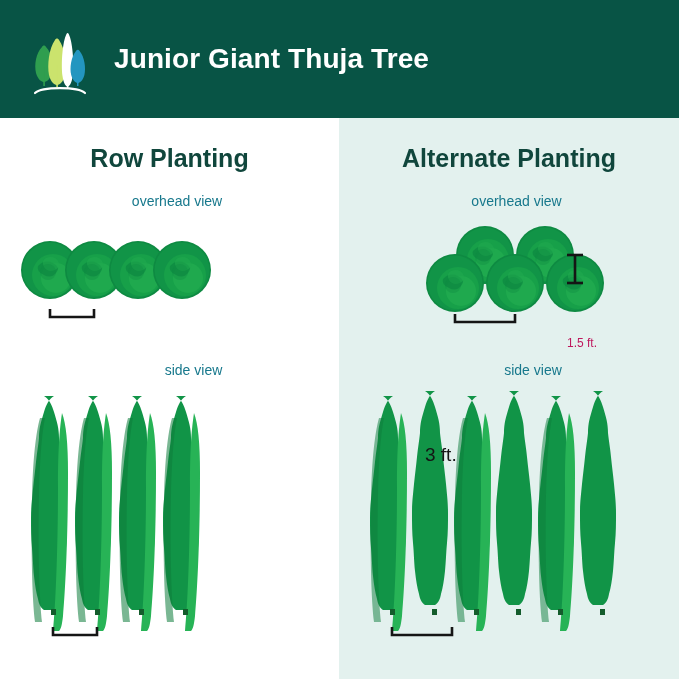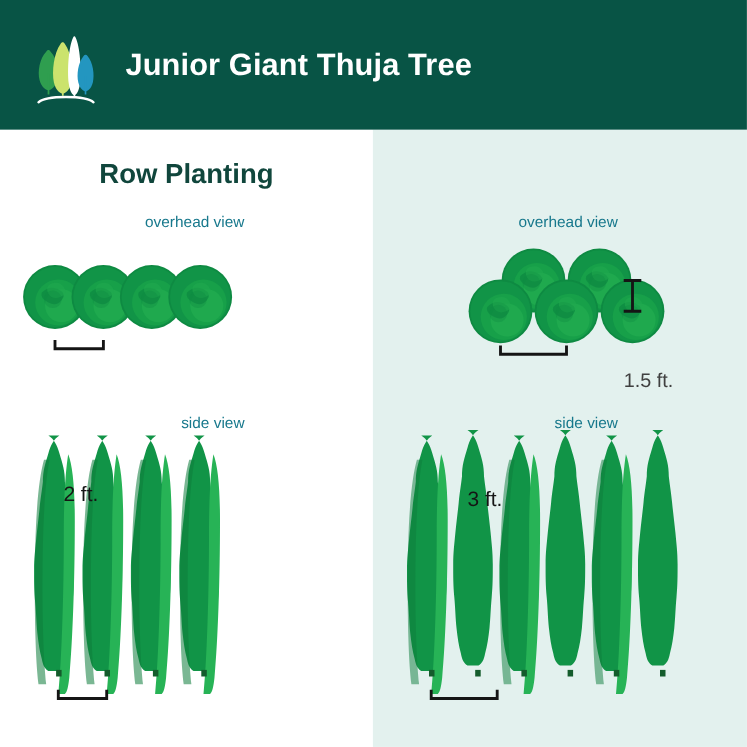--- a/index.html
+++ b/index.html
@@ -39,34 +39,34 @@
     font-size:25px;font-weight:700;color:#10463c;
     white-space:nowrap;
   }
   .view-label{
     position:absolute;left:0;right:0;
     text-align:center;
     font-size:14px;color:#17788c;
     white-space:nowrap;
   }
   .view-overhead{top:75px;margin-left:15px;}
-  .view-side{top:258px;margin-left:48px;}
+  .view-side{top:244px;margin-left:48px;}
 
   .art{position:absolute;left:0;top:0;width:100%;height:100%;pointer-events:none;}
 
   
   .meas-text{
     position:absolute;
     font-size:19px;font-weight:400;color:#151515;
     white-space:nowrap;
     font-family:"Liberation Sans", sans-serif;
   }
   .meas-15{
     position:absolute;
-    font-size:18px;color:#404040;white-space:nowrap;
+    font-size:12px;color:#be185d;white-space:nowrap;
   }
 </style>
 </head>
 <body>
 
 <div id="page">
 
   <div id="header">
     <svg id="logo" viewBox="0 0 64 72">
 
@@ -168,25 +168,25 @@
             <rect x="139" y="491" width="5" height="6"></rect>
             <rect x="183" y="491" width="5" height="6"></rect>
           </g>
         </g>
 
         <g stroke="#151515" stroke-width="2.6" fill="none">
           <path d="M53 509 L53 517 L97 517 L97 509"></path>
         </g>
       </svg>
 
-      <div class="meas-text" style="left:0;width:147px;text-align:center;top:321px;">2 ft.</div>
 
     </div>
 
     <div class="panel" id="panel-alt">
+      <div class="panel-title">Alternate Planting</div>
       <div class="view-label view-overhead">overhead view</div>
       <div class="view-label view-side">side view</div>
 
       <svg class="art" viewBox="0 0 340 561">
         <defs>
           <g id="od2">
             <circle cx="0" cy="0" r="29" fill="#0e8a42"></circle>
             <circle cx="0" cy="0" r="27.4" fill="#119447"></circle>
             <path d="M-27 4 A27 27 0 0 0 26 6 A27 27 0 0 1 -27 4 Z" fill="#17a049"></path>
             <circle cx="3" cy="5" r="21" fill="#17a049"></circle>

